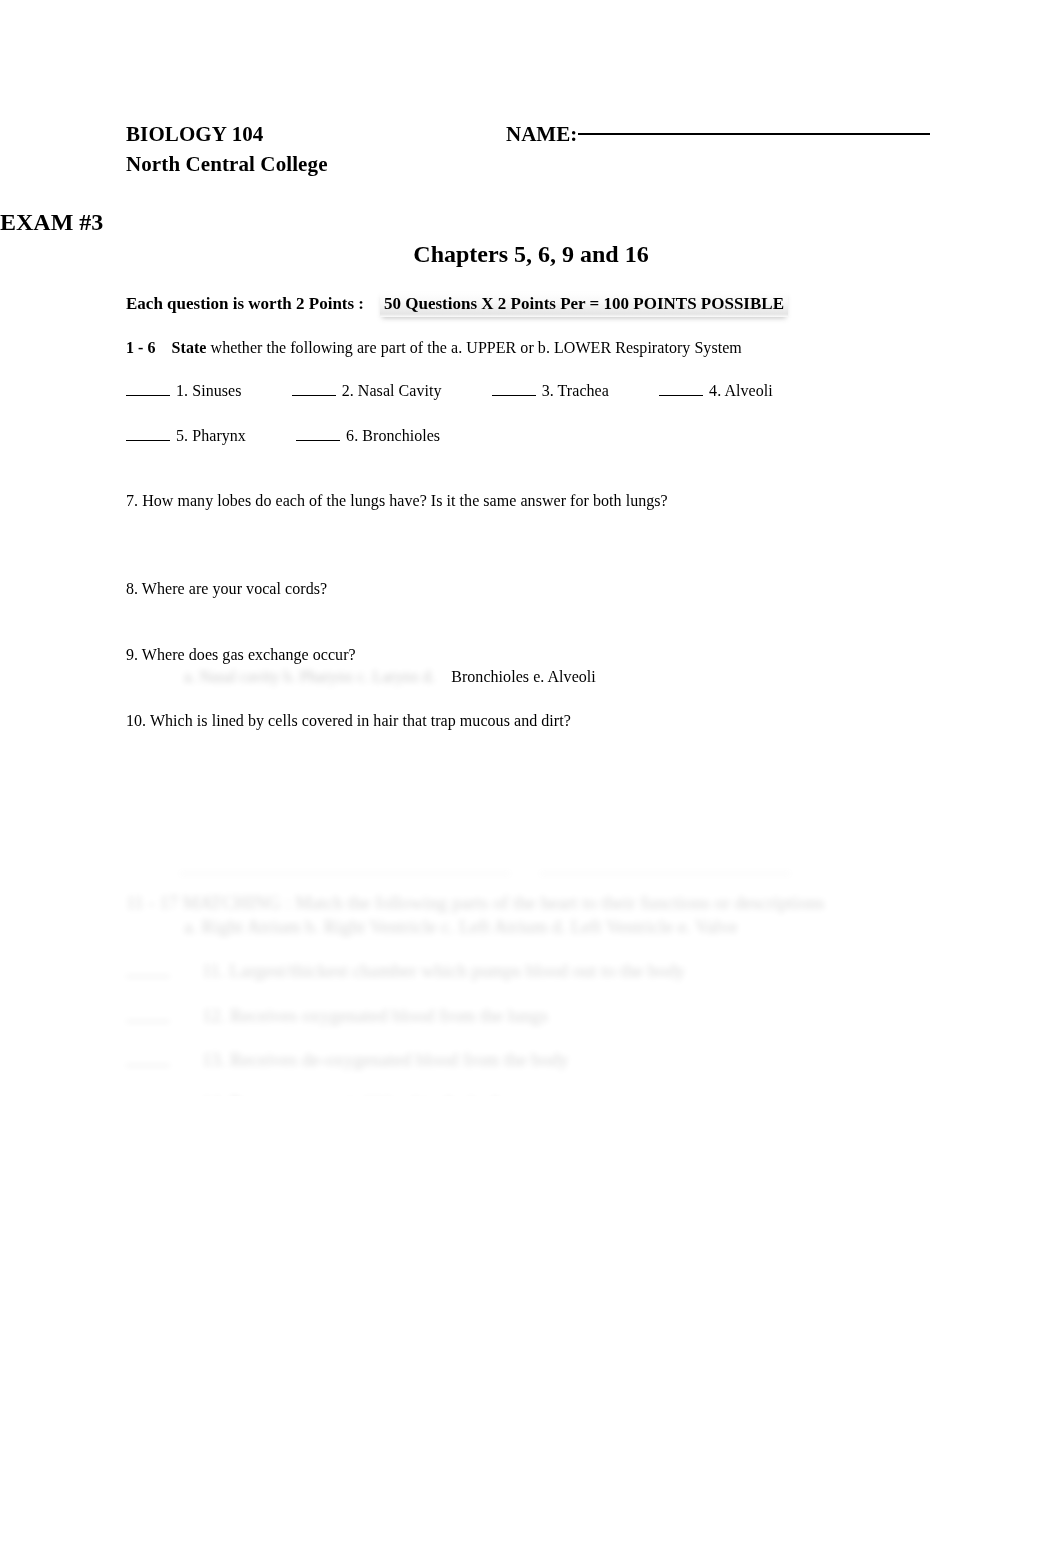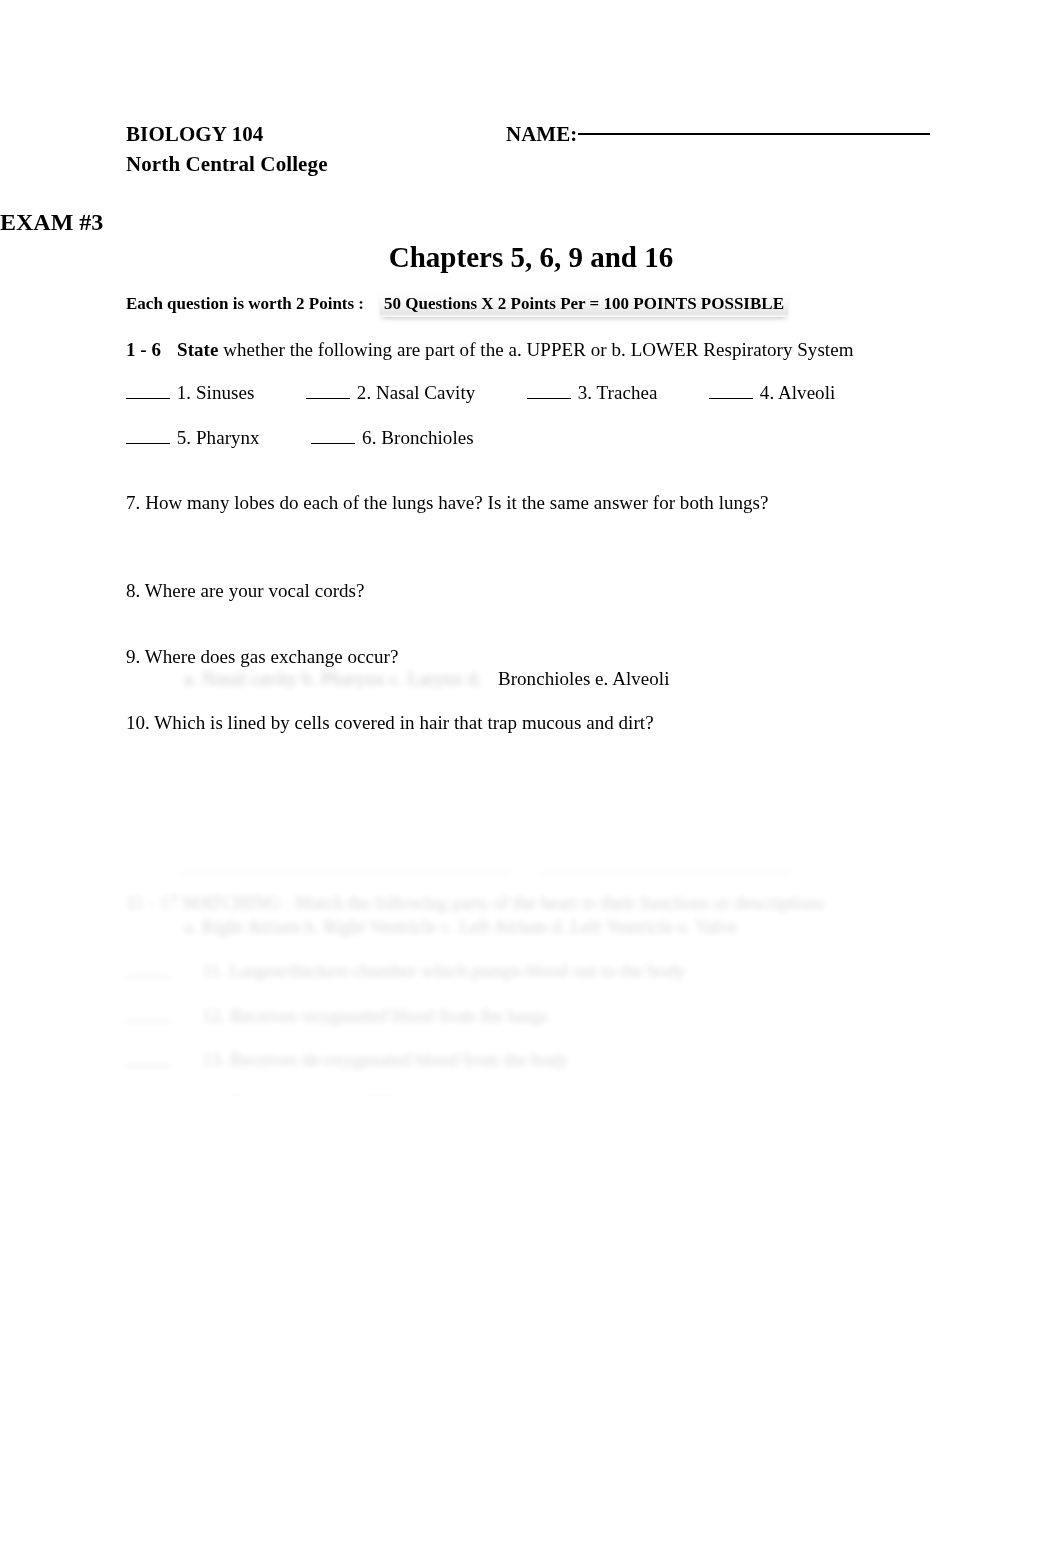--- a/index.html
+++ b/index.html
@@ -58,21 +58,21 @@
     left: 0; top: 209px;
     width: 1062px;
     text-align: left;
     font-size: 24px;
     font-weight: bold;
   }
   .exam-sub {
     left: 0; top: 241px;
     width: 1062px;
     text-align: center;
-    font-size: 29px;
+    font-size: 24px;
     font-weight: bold;
   }
 
   
   .points-line {
     left: 126px; top: 294px;
     font-size: 17px;
     font-weight: bold;
     white-space: nowrap;
     text-align: right;
@@ -82,21 +82,21 @@
         rgba(190,190,190,0.00) 0%,
         rgba(190,190,190,0.10) 40%,
         rgba(170,170,170,0.30) 88%,
         rgba(190,190,190,0.06) 100%);
     padding: 2px 4px 4px 4px;
     box-shadow: 0 3px 5px -2px rgba(120,120,120,0.45);
   }
 
   
   .q {
-    font-size: 19px;
+    font-size: 16px;
     white-space: nowrap;
     letter-spacing: 0.05px;
   }
   .q b { font-weight: bold; }
   .blank {
     display: inline-block;
     width: 44px;
     border-bottom: 1.6px solid #000;
     height: 0.82em;
     margin-right: 2px;

